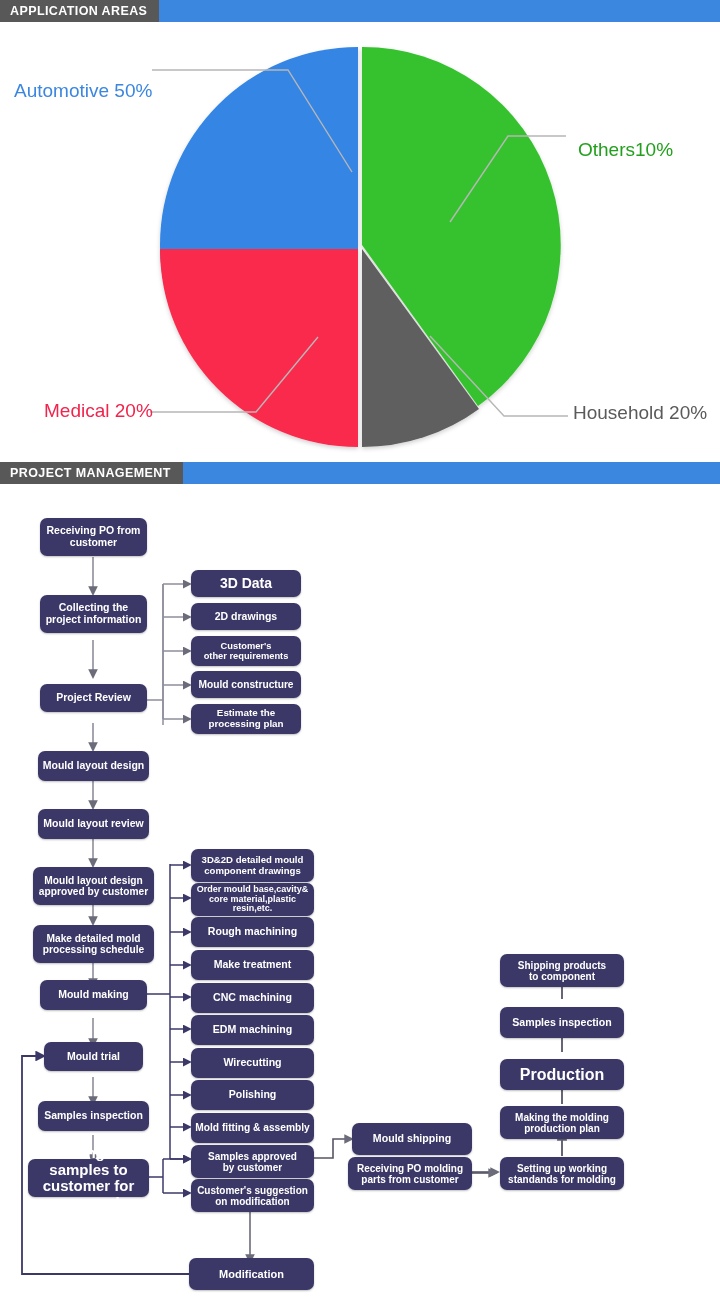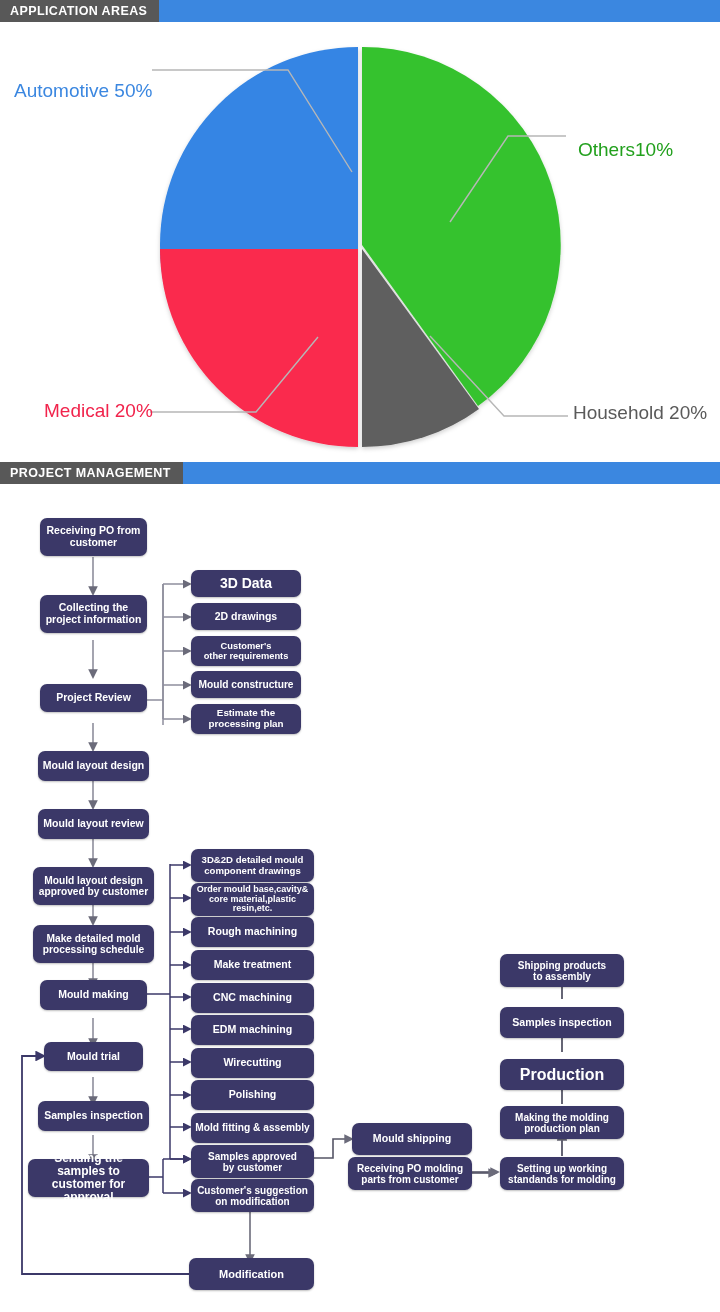--- a/index.html
+++ b/index.html
@@ -220,21 +220,21 @@
 
     <div class="node" style="left:33px; top:431px; width:121px; height:38px; font-size:10.2px; white-space:pre-line;">Make detailed mold
 processing schedule</div>
 
     <div class="node" style="left:40px; top:486px; width:107px; height:30px; font-size:10.5px;">Mould making</div>
 
     <div class="node" style="left:44px; top:548px; width:99px; height:29px; font-size:10.5px;">Mould trial</div>
 
     <div class="node" style="left:38px; top:607px; width:111px; height:30px; font-size:10.5px;">Samples inspection</div>
 
-    <div class="node" style="left:28px; top:665px; width:121px; height:38px; font-size:12px; white-space:pre-line;">Sending the samples to
+    <div class="node" style="left:28px; top:665px; width:121px; height:38px; font-size:15px; white-space:pre-line;">Sending the samples to
 customer for approval</div>
 
     <div class="node" style="left:191px; top:76px; width:110px; height:27px; font-size:14px;">3D Data</div>
 
     <div class="node" style="left:191px; top:109px; width:110px; height:27px; font-size:10.5px;">2D drawings</div>
 
     <div class="node" style="left:191px; top:142px; width:110px; height:30px; font-size:9.3px; white-space:pre-line;">Customer's
 other requirements</div>
 
     <div class="node" style="left:191px; top:177px; width:110px; height:27px; font-size:10.2px;">Mould constructure</div>
@@ -279,16 +279,16 @@
 standands for molding</div>
 
     <div class="node" style="left:500px; top:612px; width:124px; height:33px; font-size:10px; white-space:pre-line;">Making the molding
 production plan</div>
 
     <div class="node" style="left:500px; top:565px; width:124px; height:31px; font-size:16px;">Production</div>
 
     <div class="node" style="left:500px; top:513px; width:124px; height:31px; font-size:10.6px;">Samples inspection</div>
 
     <div class="node" style="left:500px; top:460px; width:124px; height:33px; font-size:10px; white-space:pre-line;">Shipping products
-to assembly</div>
+to component</div>
   </div>
 
 </div>
 
 </body></html>

